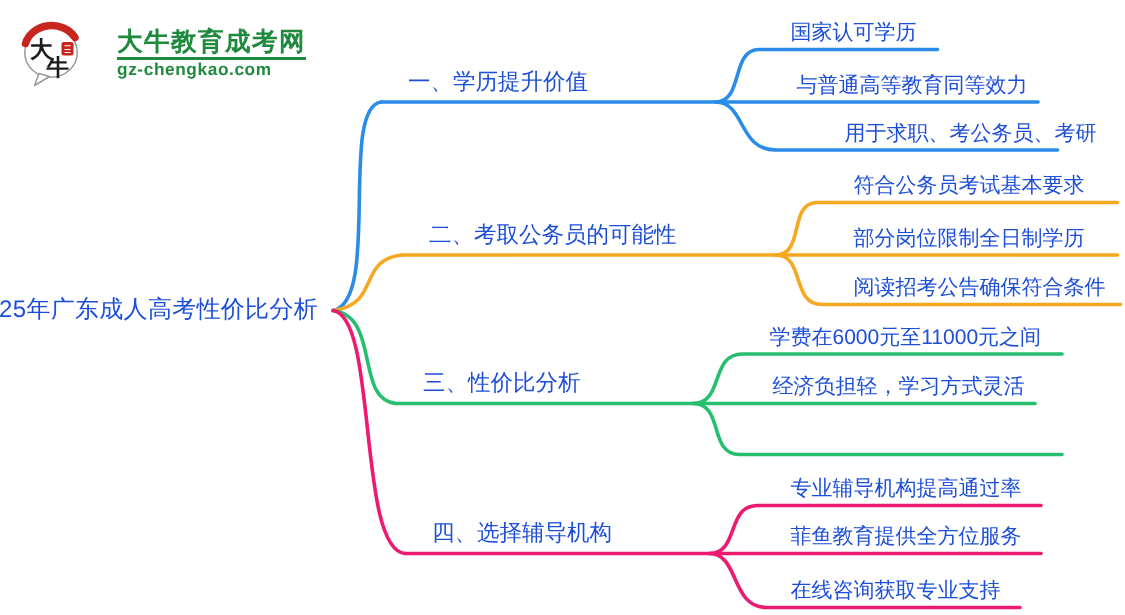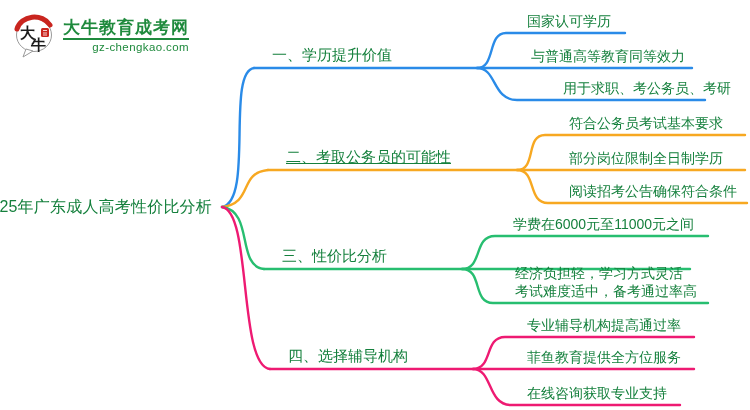--- a/index.html
+++ b/index.html
@@ -14,21 +14,21 @@
     color: #3d3d3d;
   }
   svg.connectors {
     position: absolute;
     left: 0; top: 0;
     width: 750px; height: 410px;
   }
   .node {
     position: absolute;
     white-space: nowrap;
-    color: #15803d;
+    color: #1d4ed8;
     line-height: 1.25;
   }
   .central {
     font-size: 16px;
     letter-spacing: 0.2px;
   }
   .branch-label {
     font-size: 15px;
     text-align: left;
   }
@@ -36,38 +36,37 @@
     font-size: 14px;
   }
   
   .logo {
     position: absolute;
     left: 13px; top: 12px;
     display: flex;
     align-items: center;
   }
   .logo-icon { width: 44px; height: 48px; }
-  .logo-text { margin-left: 6px; }
+  .logo-text { margin-left: 21px; }
   .logo-title {
     font-size: 17px;
     font-weight: bold;
     letter-spacing: 1px;
     line-height: 1.15;
   }
   .logo-divider {
     height: 2px;
     margin: 1px 0 1px 0;
     width: 100%;
   }
   .logo-url {
     font-size: 11.5px;
-    font-weight: normal;
+    font-weight: bold;
     letter-spacing: 0.4px;
     line-height: 1.1;
-    text-align: right;
   }
 </style>
 </head>
 <body>
 
 <div class="stage">
 
   <svg class="connectors" viewBox="0 0 750 410">
 
     <g fill="none" stroke-width="2.4" stroke-linecap="round">
@@ -120,28 +119,27 @@
     </div>
   </div>
 
   <div class="node central" style="right:538px; top:197px;">2025年广东成人高考性价比分析</div>
 
   <div class="node branch-label" style="left:272px; bottom:345px; width:205px;">一、学历提升价值</div>
   <div class="node leaf-label" style="left:527px; bottom:380px;">国家认可学历</div>
   <div class="node leaf-label" style="left:531px; bottom:345px;">与普通高等教育同等效力</div>
   <div class="node leaf-label" style="left:531px; bottom:313px;margin-left:32px;">用于求职、考公务员、考研</div>
 
-  <div class="node branch-label" style="left:286px; bottom:243px; width:231px;text-decoration:underline;">二、考取公务员的可能性</div>
+  <div class="node branch-label" style="left:286px; bottom:243px; width:231px;">二、考取公务员的可能性</div>
   <div class="node leaf-label" style="left:569px; bottom:278px;">符合公务员考试基本要求</div>
   <div class="node leaf-label" style="left:569px; bottom:243px;">部分岗位限制全日制学历</div>
   <div class="node leaf-label" style="left:569px; bottom:210px;">阅读招考公告确保符合条件</div>
 
   <div class="node branch-label" style="left:282px; bottom:144px; width:180px;margin-top:43px;">三、性价比分析</div>
   <div class="node leaf-label" style="left:513px; bottom:177px;">学费在6000元至11000元之间</div>
-  <div class="node leaf-label" style="left:515px; bottom:128px;">经济负担轻，学习方式灵活</div>
-  <div class="node leaf-label" style="left:515px; bottom:110px;">考试难度适中，备考通过率高</div>
+  <div class="node leaf-label" style="left:515px; bottom:144px;">经济负担轻，学习方式灵活</div>
 
   <div class="node branch-label" style="left:288px; bottom:44px; width:185px;">四、选择辅导机构</div>
   <div class="node leaf-label" style="left:527px; bottom:76px;">专业辅导机构提高通过率</div>
   <div class="node leaf-label" style="left:527px; bottom:8px;">在线咨询获取专业支持</div>
   <div class="node leaf-label" style="left:527px; bottom:44px;">菲鱼教育提供全方位服务</div>
 
 </div>
 
 </body></html>

